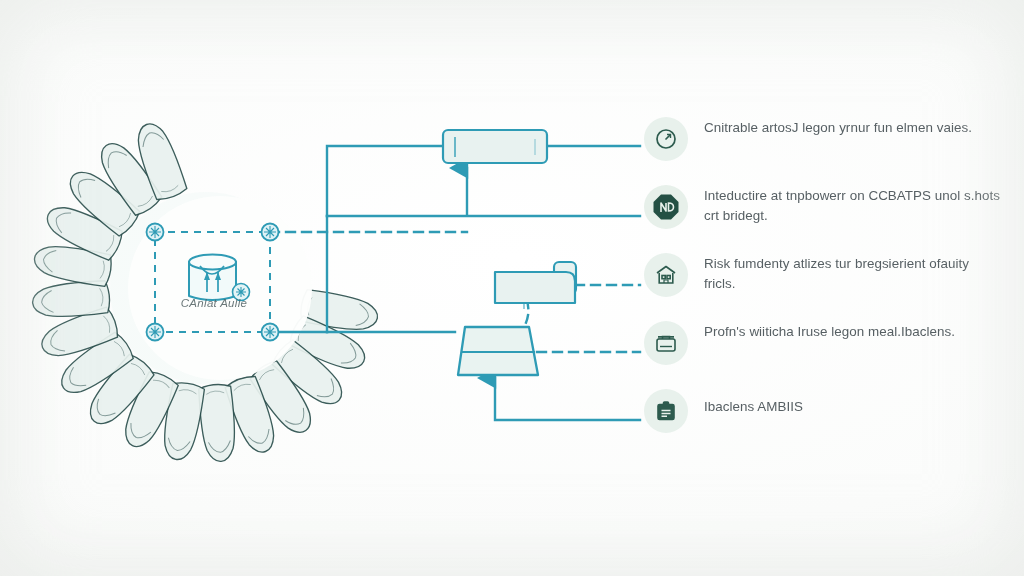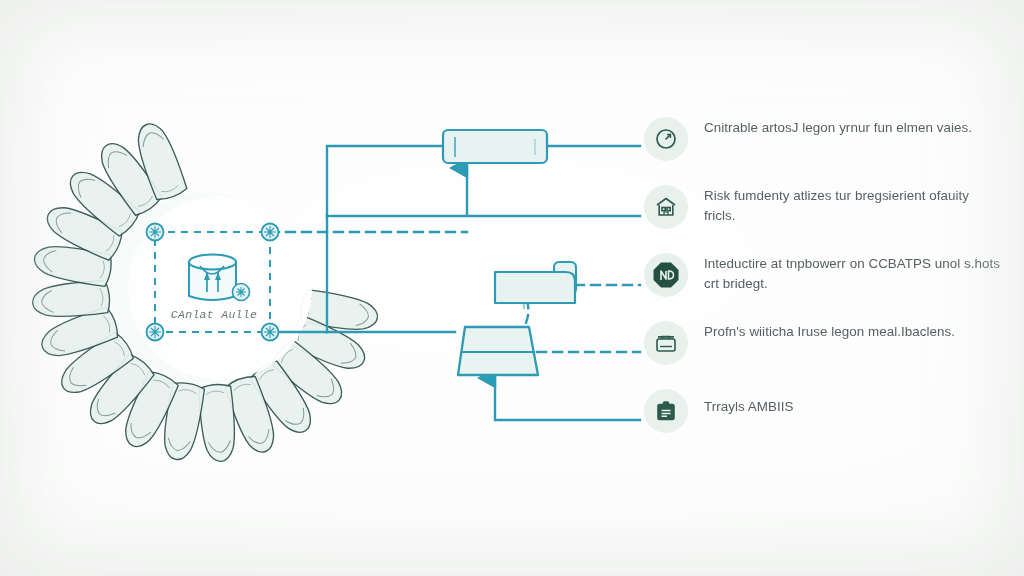--- a/index.html
+++ b/index.html
@@ -21,23 +21,23 @@
     box-shadow:inset 0 0 70px 18px rgba(226,230,226,.55);
     pointer-events:none;
   }
 
   
   svg.layer{position:absolute;left:0;top:0;width:1024px;height:576px;overflow:visible;}
 
   
   .center-label{
     position:absolute;
-    left:158px;top:308px;width:112px;
+    left:158px;top:297px;width:112px;
     text-align:center;
-    font-family:Liberation Mono, monospace;
+    font-family:Liberation Sans, sans-serif;
     font-size:11.5px;
     font-style:italic;
     letter-spacing:.3px;
     color:#4a5a5c;
     opacity:.82;
     white-space:nowrap;
   }
 
   
   .list{position:absolute;left:644px;top:112px;width:372px;}
@@ -254,64 +254,64 @@
         <svg width="24" height="24" viewBox="0 0 24 24" fill="none" stroke="#2d5b4e" stroke-width="1.7">
           <circle cx="12" cy="12" r="9"></circle>
           <path d="M 12 12 L 16 8" stroke-linecap="round"></path>
           <path d="M 13 7.5 L 16.5 7.5 L 16.5 11" stroke-width="1.4"></path>
         </svg>
       </div>
       <div class="row-text">Cnitrable artosJ legon yrnur fun elmen vaies.</div>
     </div>
 
     <div class="row">
+      <div class="bullet-icon filled">
+        <svg width="30" height="30" viewBox="0 0 30 30">
+          <path d="M 10 2.5 L 20 2.5 L 27.5 10 L 27.5 20 L 20 27.5
+                   L 10 27.5 L 2.5 20 L 2.5 10 Z" fill="#245044"></path>
+          <path d="M 10 20 L 10 11 L 15 19 L 15 11" fill="none" stroke="#e8f1ec" stroke-width="1.6" stroke-linejoin="round"></path>
+          <path d="M 17.5 19 L 17.5 11 Q 22.5 11 22.5 15 Q 22.5 19 17.5 19 Z" fill="none" stroke="#e8f1ec" stroke-width="1.6"></path>
+        </svg>
+      </div>
+      <div class="row-text">Inteductire at tnpbowerr on CCBATPS unol s.hots crt bridegt.</div>
+    </div>
+
+    <div class="row">
       <div class="bullet-icon">
         <svg width="24" height="24" viewBox="0 0 24 24" fill="none" stroke="#2d5b4e" stroke-width="1.6">
           <path d="M 3 10 L 12 3.5 L 21 10" stroke-linejoin="round"></path>
           <path d="M 5.2 10 L 5.2 20 L 18.8 20 L 18.8 10"></path>
           <rect x="8" y="12.5" width="3.2" height="3.2"></rect>
           <rect x="13" y="12.5" width="3.2" height="3.2"></rect>
           <path d="M 10 20 L 10 17 L 14 17 L 14 20" stroke-width="1.2"></path>
         </svg>
       </div>
       <div class="row-text">Risk fumdenty atlizes tur bregsierient ofauity fricls.</div>
     </div>
 
     <div class="row">
-      <div class="bullet-icon filled">
-        <svg width="30" height="30" viewBox="0 0 30 30">
-          <path d="M 10 2.5 L 20 2.5 L 27.5 10 L 27.5 20 L 20 27.5
-                   L 10 27.5 L 2.5 20 L 2.5 10 Z" fill="#245044"></path>
-          <path d="M 10 20 L 10 11 L 15 19 L 15 11" fill="none" stroke="#e8f1ec" stroke-width="1.6" stroke-linejoin="round"></path>
-          <path d="M 17.5 19 L 17.5 11 Q 22.5 11 22.5 15 Q 22.5 19 17.5 19 Z" fill="none" stroke="#e8f1ec" stroke-width="1.6"></path>
-        </svg>
-      </div>
-      <div class="row-text">Inteductire at tnpbowerr on CCBATPS unol s.hots crt bridegt.</div>
-    </div>
-
-    <div class="row">
       <div class="bullet-icon">
         <svg width="24" height="24" viewBox="0 0 24 24" fill="none" stroke="#2d5b4e" stroke-width="1.6">
           <rect x="3" y="8" width="18" height="12" rx="2"></rect>
           <path d="M 8.5 8 L 8.5 5.5 L 15.5 5.5 L 15.5 8"></path>
           <path d="M 4 7 L 20 7 M 4 5.6 L 20 5.6" stroke-width="1.1"></path>
           <path d="M 6 15.5 L 18 15.5" stroke-width="1.4"></path>
         </svg>
       </div>
       <div class="row-text">Profn's wiiticha Iruse legon meal.Ibaclens.</div>
     </div>
 
     <div class="row single">
       <div class="bullet-icon">
         <svg width="24" height="24" viewBox="0 0 24 24" fill="none" stroke="#2d5b4e" stroke-width="1.6">
           <rect x="4" y="5.5" width="16" height="15" rx="1.6" fill="#2d5b4e"></rect>
           <rect x="9.5" y="3" width="5" height="3.4" rx="1" fill="#2d5b4e"></rect>
           <path d="M 7.5 11.5 L 16.5 11.5 M 7.5 14.5 L 16.5 14.5
                    M 7.5 17.3 L 13 17.3" stroke="#e8f1ec" stroke-width="1.5"></path>
         </svg>
       </div>
-      <div class="row-text">Trrayls AMBIIS</div>
+      <div class="row-text">Ibaclens AMBIIS</div>
     </div>
 
   </div>
 
   <div class="edge-shade"></div>
 </div>
 
 </body></html>

